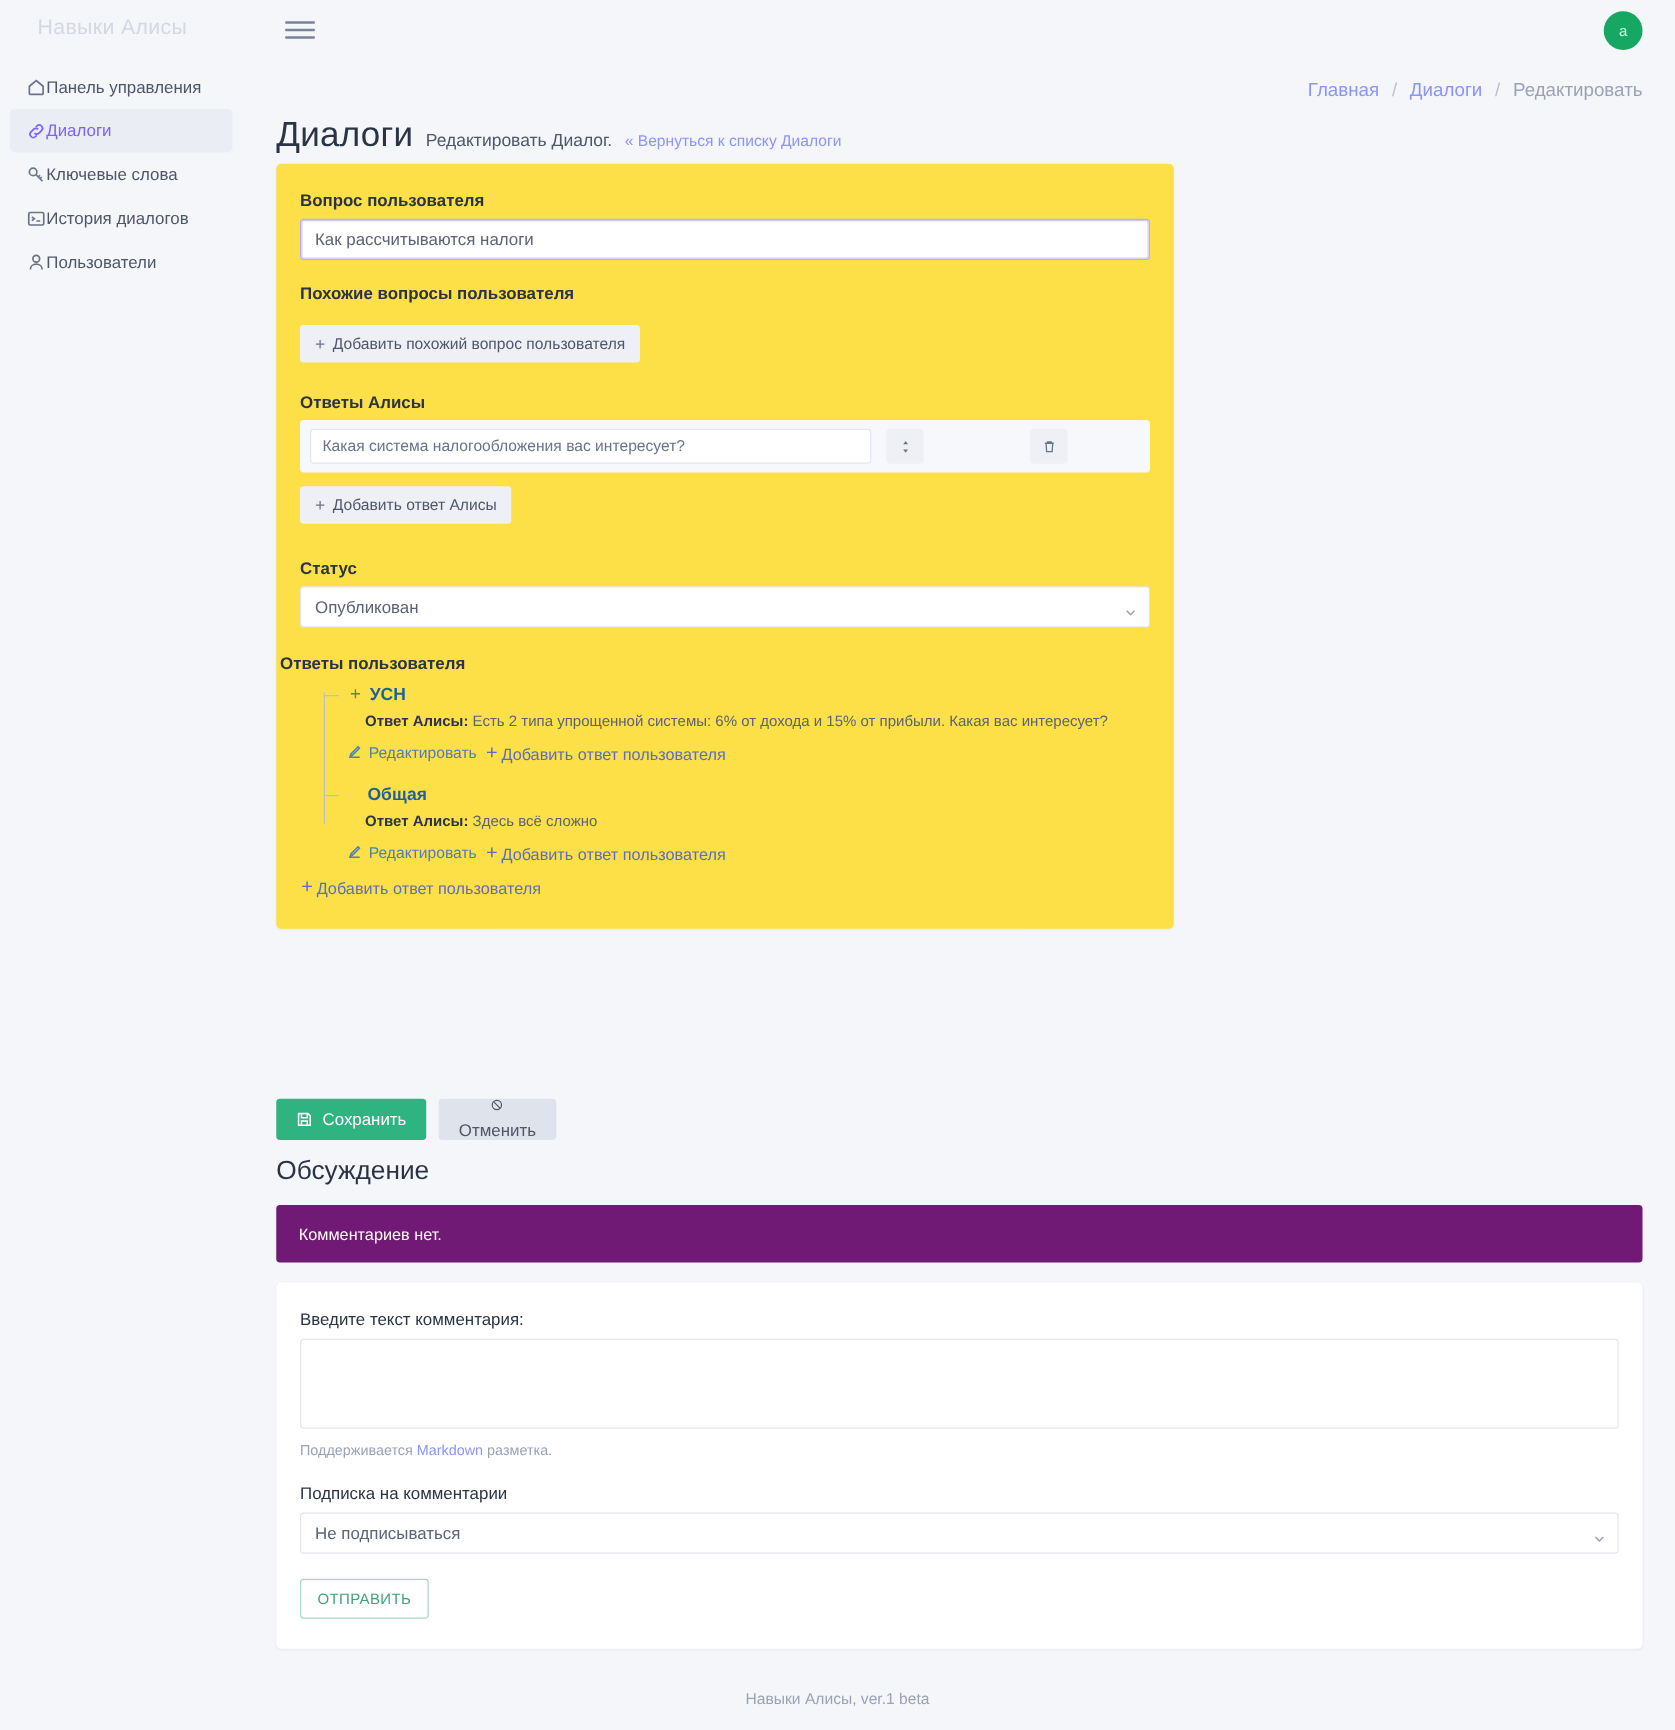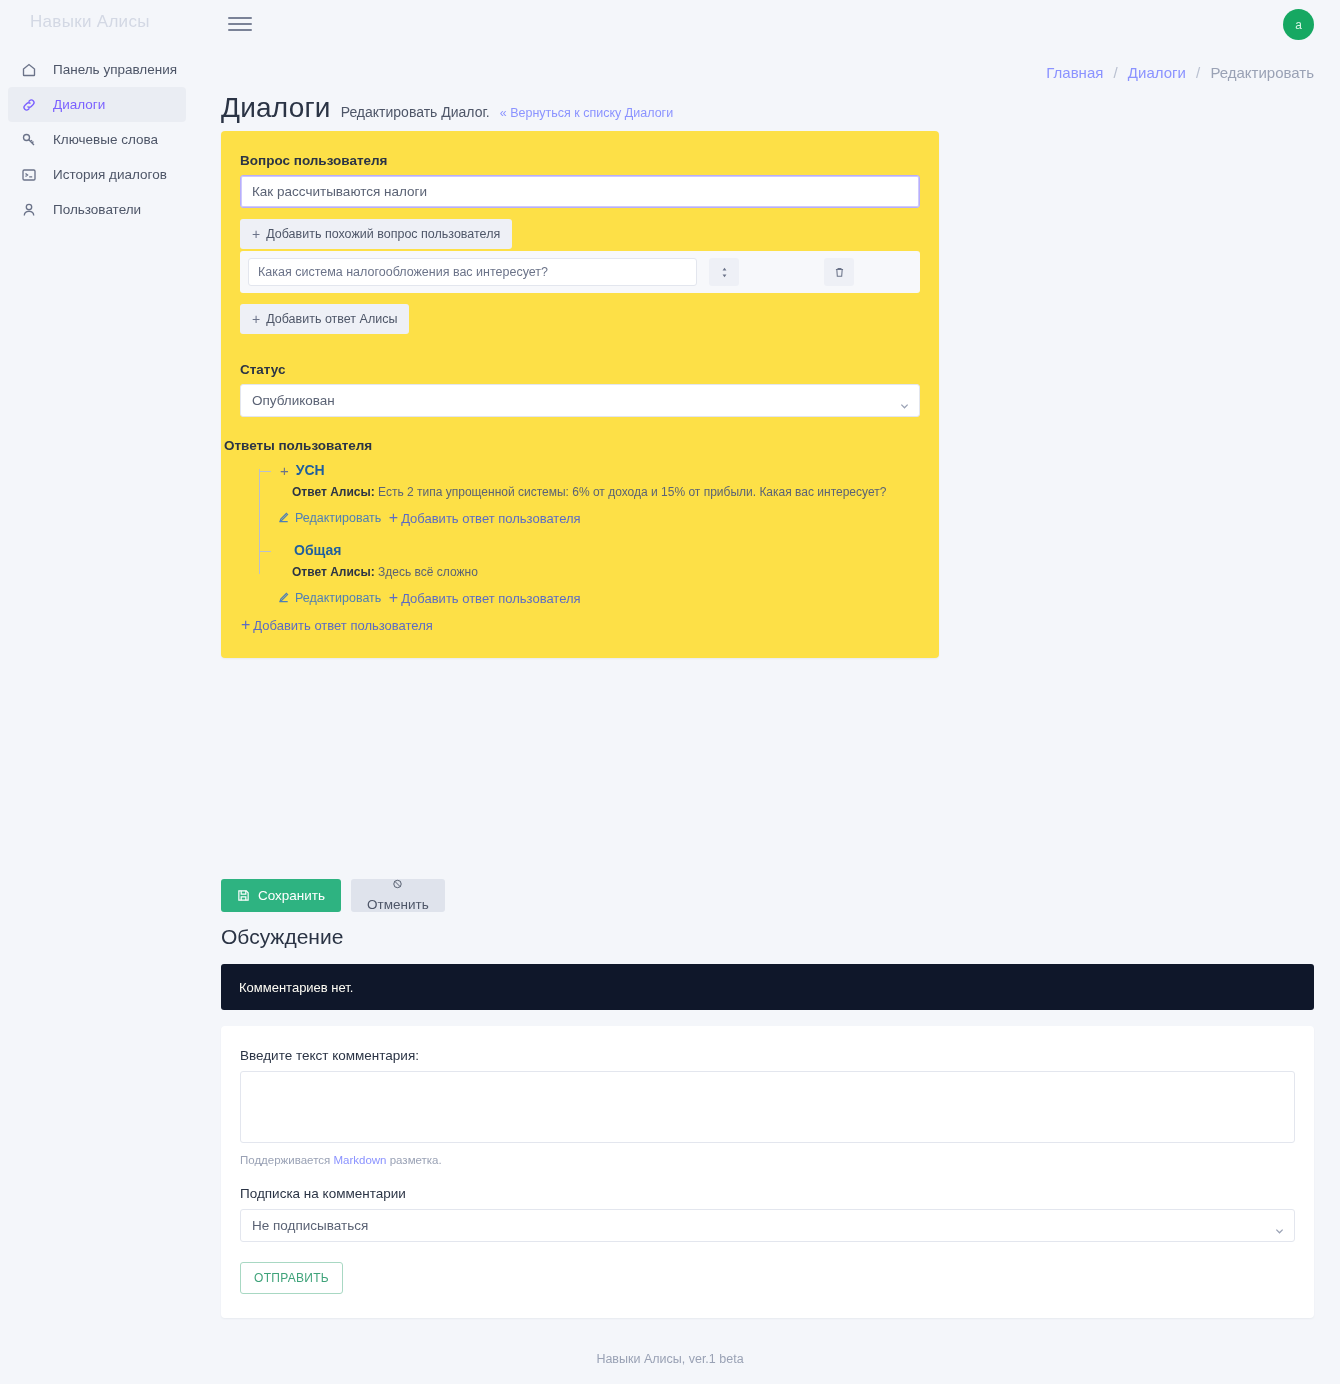--- a/index.html
+++ b/index.html
@@ -19,21 +19,21 @@
     width: 186px; height: 1384px;
     background: #f4f6fa;
   }
   .brand {
     position: absolute; left: 30px; top: 12px;
     font-size: 17px; color: #d3d8e4; letter-spacing: .3px;
     white-space: nowrap;
   }
   .nav { position: absolute; left: 8px; top: 52px; width: 178px; }
   .nav-item {
-    display: flex; align-items: center; gap: 16px;
+    display: flex; align-items: center; gap: 0;
     height: 35px; padding: 0 10px 0 12px;
     border-radius: 4px;
     font-size: 13.5px; color: #4e5668;
     cursor: pointer;
     margin-bottom: 0px;
   }
   .nav-item + .nav-item { margin-top: 0px; }
   .nav-item.active { background: #eaedf3; color: #7b61ff; }
   .nav-item.active .nav-ico svg { stroke: #7b61ff; }
   .nav-ico { width: 17px; height: 17px; display:flex; align-items:center; justify-content:center; flex:none; }
@@ -175,21 +175,21 @@
   .btn-save svg { stroke: #ffffff; }
   .btn-cancel svg { stroke: #4e5668; }
 
   
   .disc-title {
     position: absolute; left: 221px; top: 925px;
     font-size: 21px; color: #2b3445; font-weight: 400;
   }
   .alert {
     position: absolute; left: 221px; top: 964px;
-    width: 1093px; height: 46px; background: #0f172a;
+    width: 1093px; height: 46px; background: #701a75;
     border-radius: 3px; display: flex; align-items: center;
     padding-left: 18px; font-size: 13px; color: #fffdf5;
   }
   .comment-card {
     position: absolute; left: 221px; top: 1026px;
     width: 1093px; background: #ffffff; border-radius: 4px;
     box-shadow: 0 1px 2px rgba(40,50,80,.06);
     padding: 22px 19px 24px 19px;
   }
   .comment-label { font-size: 13.5px; color: #2b3445; margin-bottom: 8px; }
@@ -294,27 +294,29 @@
     <span class="page-title">Диалоги</span>
     <span class="page-sub">Редактировать Диалог.</span>
     <span class="back-link">« Вернуться к списку Диалоги</span>
   </div>
 
   <section class="card">
 
     <div class="field-label">Вопрос пользователя</div>
     <input class="txt-input focused" type="text" value="Как рассчитываются налоги" style="">
 
+    <div class="field-label" style="margin-top:19px;">Похожие вопросы пользователя</div>
 
 
     <button class="add-btn">
       <span class="plus">+</span>
       <span>Добавить похожий вопрос пользователя</span>
     </button>
 
+    <div class="field-label" style="margin-top:24px;">Ответы Алисы</div>
 
     <div class="row-item">
       <input class="row-input" type="text" value="Какая система налогообложения вас интересует?" style="">
       <button class="icon-btn">
         <svg viewBox="0 0 16 16">
             <path d="M8 2.2L5.6 5.4h4.8zM8 13.8l-2.4-3.2h4.8z" fill="#6b7389" stroke="none"></path>
           </svg>
       </button>
       <button class="icon-btn">
         <svg viewBox="0 0 16 16">

